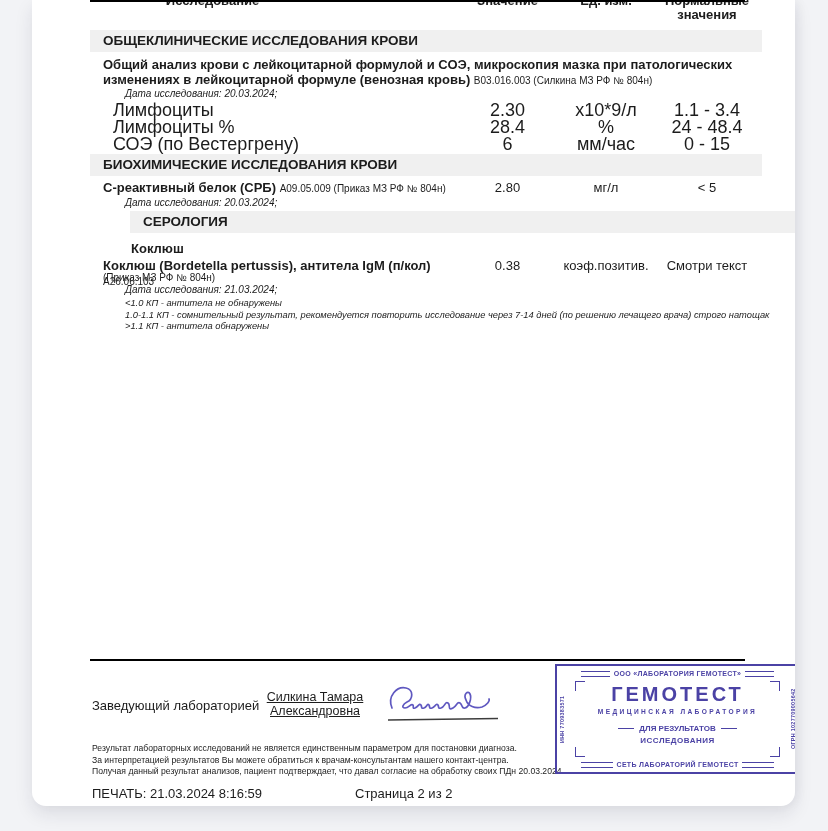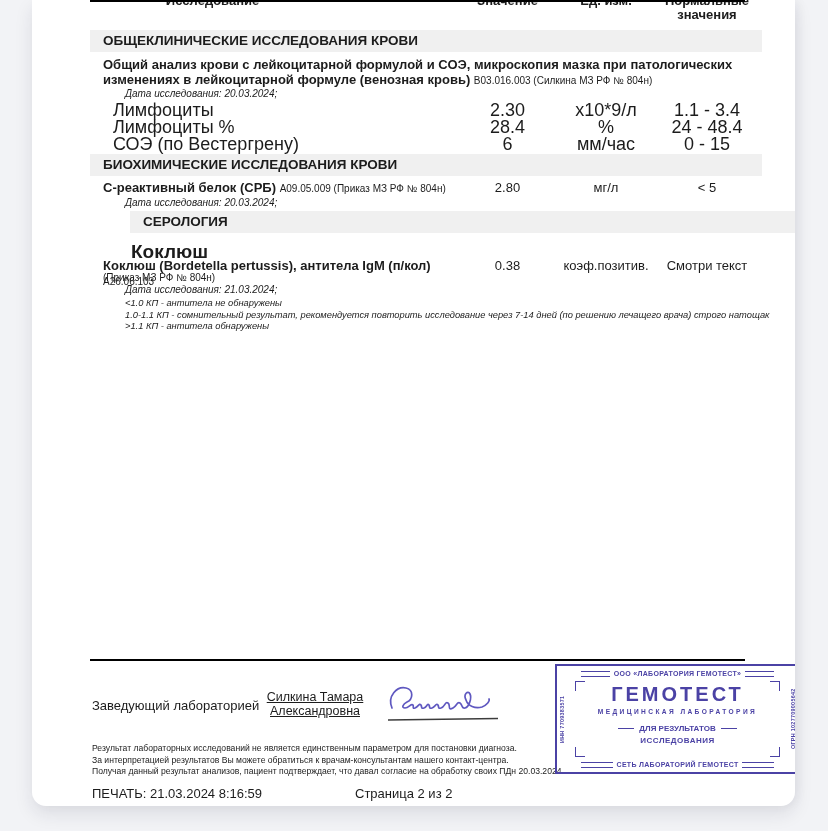--- a/index.html
+++ b/index.html
@@ -39,21 +39,21 @@
   
   .band {
     position:absolute; left:0; width:672px; height:22px;
     background:var(--band); font-weight:bold; font-size:13.5px;
     line-height:22px; padding-left:13px;
   }
   .test-title { position:absolute; left:0; width:672px; padding-left:13px; font-size:13px; line-height:15px; }
   .test-title b { font-weight:bold; }
   .code { font-weight:normal; font-size:10px; }
   .date { position:absolute; left:35px; font-style:italic; font-size:10px; }
-  .subhead { position:absolute; left:13px; font-weight:bold; font-size:19px;padding-left:28px; }
+  .subhead { position:absolute; left:13px; font-weight:bold; font-size:13px;padding-left:28px; }
 
   .rows { position:absolute; left:0; top:102px; width:672px; }
   .row { display:flex; font-size:18px; line-height:17px; align-items:flex-start; }
   .row .col-name { padding-left:23px; }
   .result-row { position:absolute; left:0; width:672px; display:flex; font-size:13px; line-height:15px; align-items:flex-start; }
   .result-row .col-name { padding-left:13px; }
   .code2 { position:absolute; left:13px; font-size:10px; line-height:12px; }
   .notes { position:absolute; left:35px; font-style:italic; font-size:9.3px; line-height:11.5px; white-space:nowrap; }
 
   

